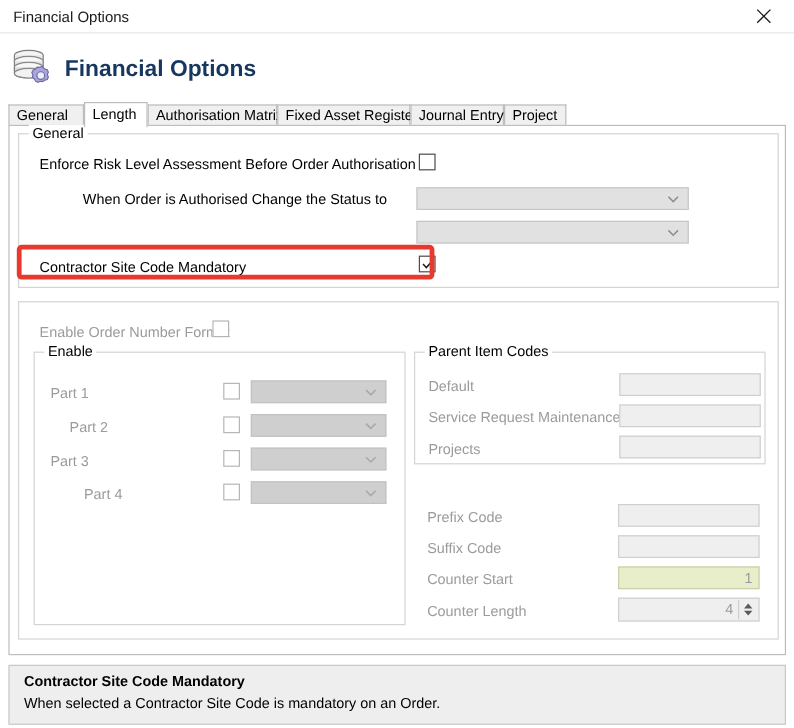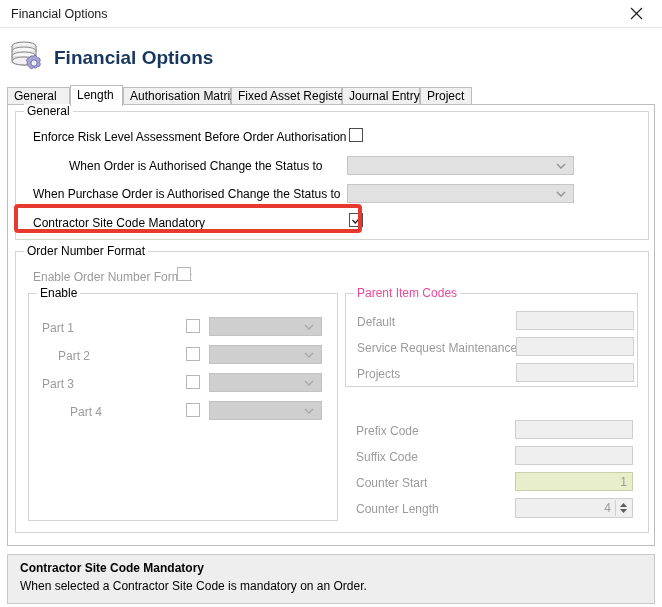--- a/index.html
+++ b/index.html
@@ -116,21 +116,21 @@
     position: absolute;
     top: -8px;
     left: 8px;
     background: #ffffff;
     padding: 0 3px;
     font-size: 12px;
     line-height: 14px;
     color: #000;
     white-space: nowrap;
   }
-  .grouplabel.dim { color: #ec4899; }
+  .grouplabel.dim { color: #000000; }
 
   
   .lbl {
     position: absolute;
     font-size: 12px;
     color: #000;
     white-space: nowrap;
     line-height: 14px;
   }
   .lbl.dim { color: #9b9b9b; }
@@ -297,37 +297,35 @@
     <span class="lbl" style="left:17px; top:18px;">Enforce Risk Level Assessment Before Order Authorisation</span>
     <div class="cbx" style="left:333px; top:16px;"></div>
 
     <span class="lbl" style="left:17px; top:47px;margin-left:36px;">When Order is Authorised Change the Status to</span>
     <div class="combo" style="left:331px; top:44px; width:227px; height:19px;">
       <svg class="chev" viewBox="0 0 10 7">
         <polyline points="1,1.5 5,5.5 9,1.5" fill="none" stroke="#8f8f8f" stroke-width="1.3"></polyline>
       </svg>
     </div>
 
-    <span class="lbl" style="left:17px; top:75px;">When Purchase Order is Authorised Change the Status to</span>
     <div class="combo" style="left:331px; top:72px; width:227px; height:19px;">
       <svg class="chev" viewBox="0 0 10 7">
         <polyline points="1,1.5 5,5.5 9,1.5" fill="none" stroke="#8f8f8f" stroke-width="1.3"></polyline>
       </svg>
     </div>
 
     <span class="lbl" style="left:17px; top:104px;">Contractor Site Code Mandatory</span>
     <div class="cbx" style="left:333px; top:101px;">
       <svg class="tick" viewBox="0 0 12 12">
         <polyline points="1.5,6 4.3,9 10.5,2" fill="none" stroke="#1a1a1a" stroke-width="1.2"></polyline>
       </svg>
     </div>
   </div>
 
   <div class="groupbox" style="left:7px; top:146px; width:634px; height:282px;">
-    <span class="grouplabel">Order Number Format</span>
 
     <span class="lbl dim" style="left:17px; top:18px;">Enable Order Number Format</span>
     <div class="cbx dim" style="left:161px; top:15px;"></div>
 
     <div class="groupbox" style="left:12px; top:41px; width:310px; height:228px;">
       <span class="grouplabel">Enable</span>
 
       <span class="lbl dim" style="left:13px; top:27px;">Part 1</span>
       <div class="cbx dim" style="left:157px; top:25px;"></div>
       <div class="combo darker" style="left:180px; top:23px; width:113px; height:19px;">

